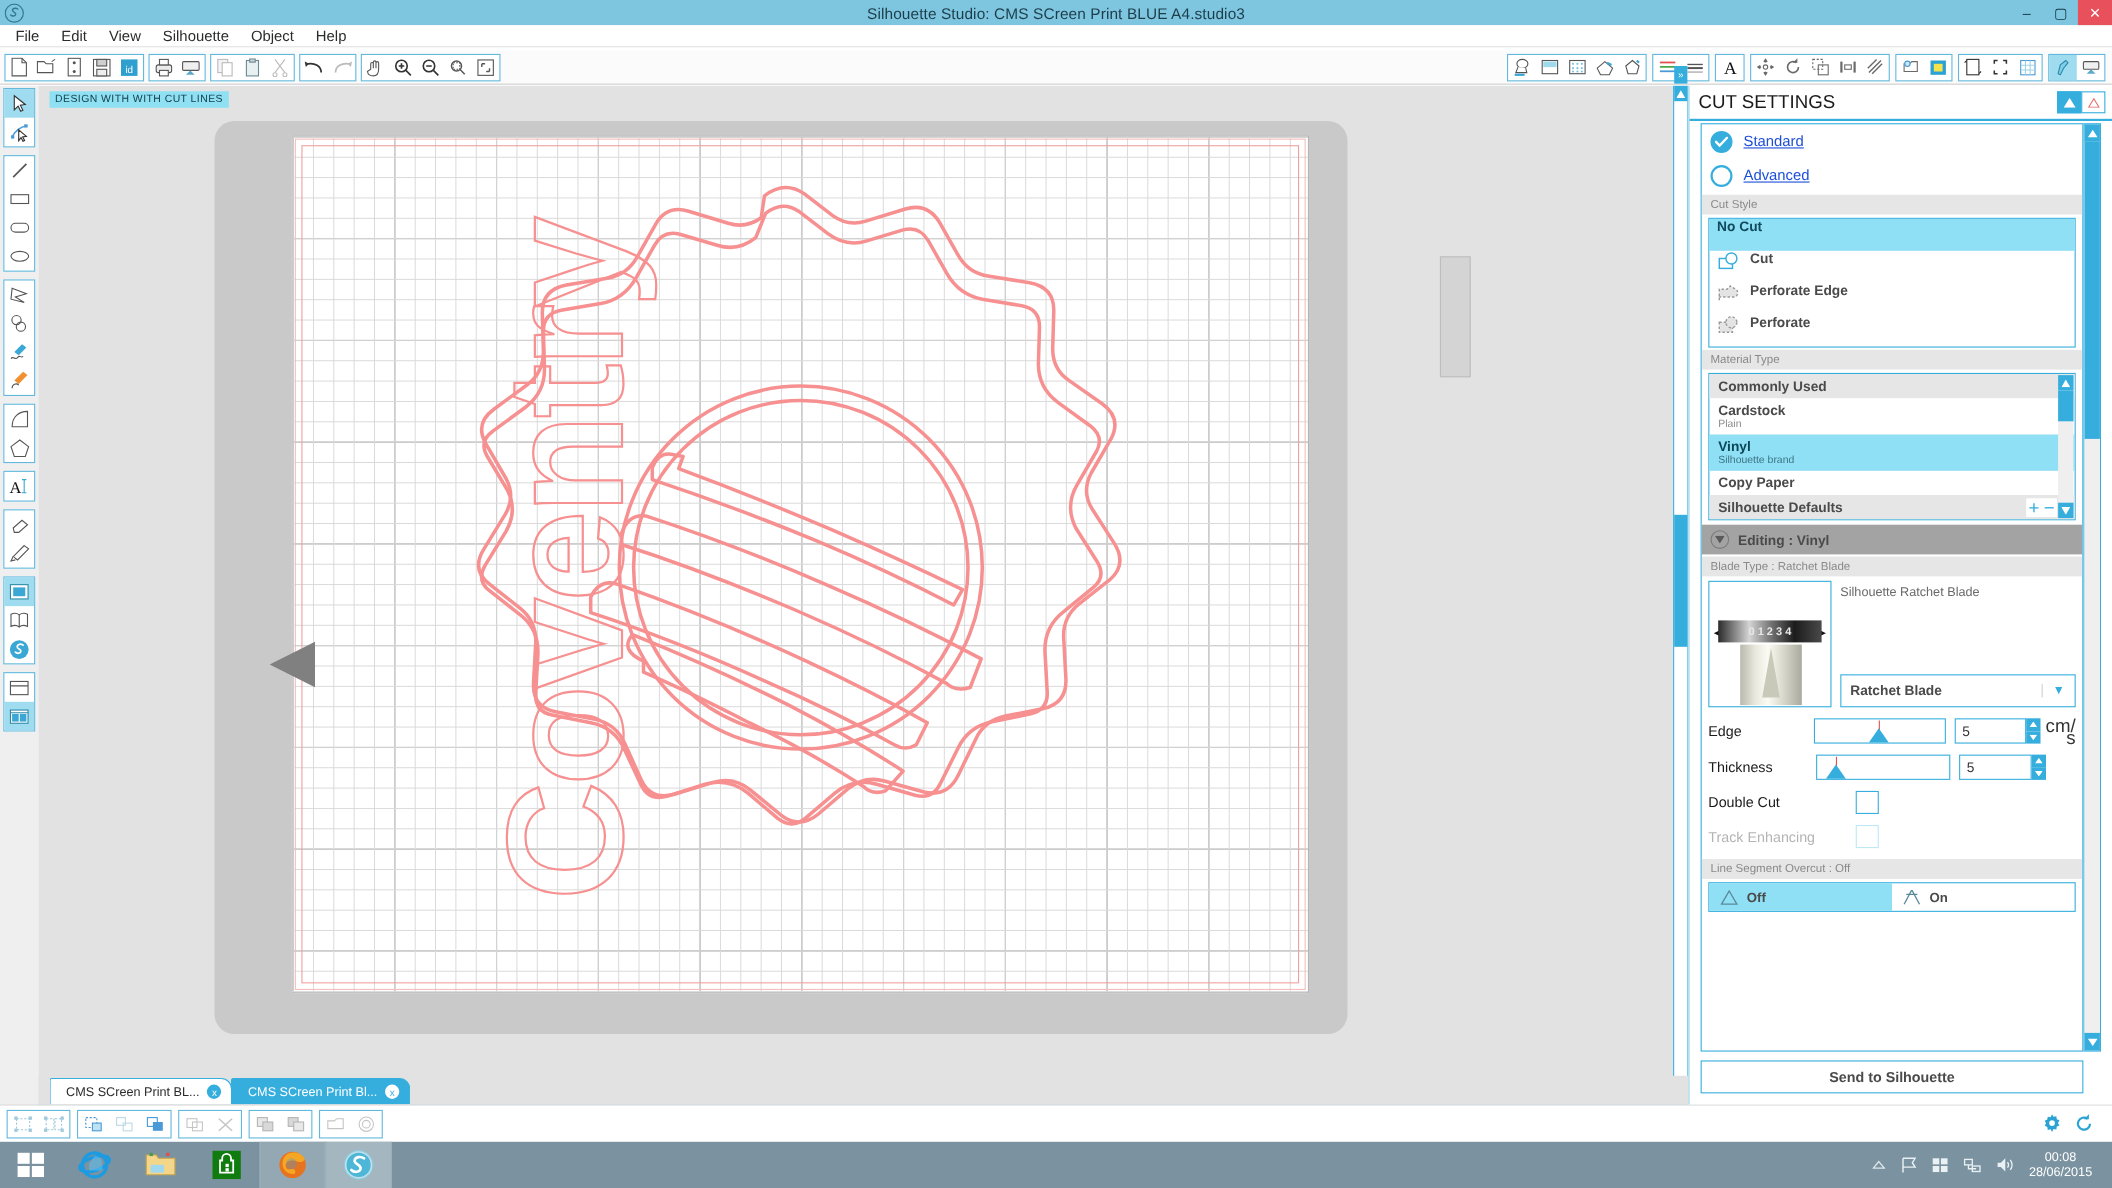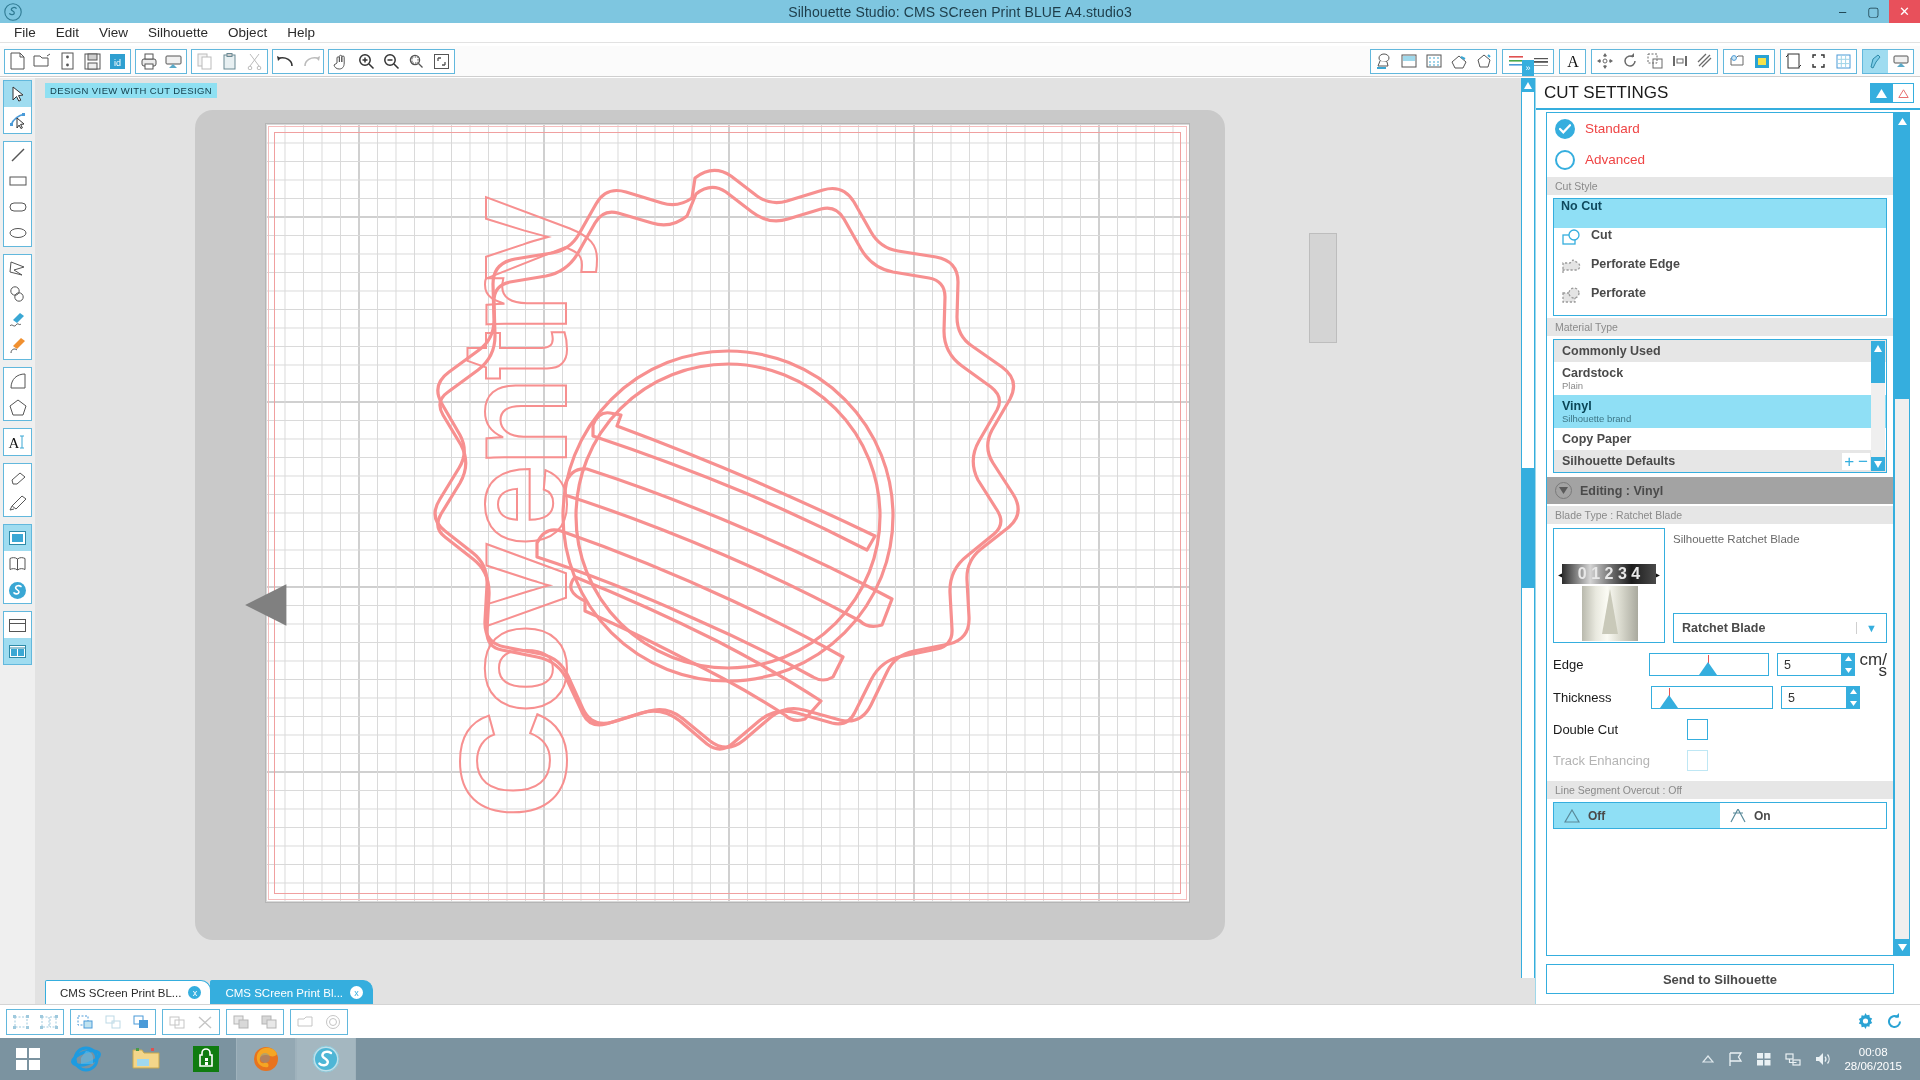--- a/index.html
+++ b/index.html
@@ -203,21 +203,21 @@
   .panel-vscroll .pv-up { top: 0; } .panel-vscroll .pv-down { bottom: 0; }
   .panel-vscroll .pv-track { position: absolute; left: 0; width: 14px; top: 16px; bottom: 16px; background: #efefef; }
   .panel-vscroll .pv-thumb { position: absolute; left: 0; width: 14px; top: 16px; height: 270px; background: #35aede; }
 
   .radio-row { display: flex; align-items: center; gap: 10px; height: 31px; padding-left: 8px; }
   .radio-circle {
     width: 20px; height: 20px; border-radius: 50%; border: 2px solid #35aede;
     display: flex; align-items: center; justify-content: center; background: #fff;
   }
   .radio-circle.checked { background: #35aede; border-color: #35aede; }
-  .radio-label { font-size: 13.5px; color: #ef4444; }
+  .radio-label { font-size: 13.5px; color: #1d4ed8; text-decoration: underline; }
 
   .section-head {
     background: #e6e6e6; color: #8a8a8a; font-size: 10.5px;
     padding: 3px 8px; margin: 2px 0 0 0;
   }
   .cutstyle-list { margin: 3px 6px 0 6px; border: 1px solid #35aede; }
   .cutstyle-row {
     display: flex; align-items: flex-start; gap: 9px; height: 29px; padding-left: 7px;
     font-size: 12.5px; color: #4a4a4a; font-weight: bold;
   }
@@ -242,21 +242,21 @@
   .editing-circle { width: 17px; height: 17px; border-radius: 50%; border: 1.5px solid #7a7a7a;
       display:flex; align-items:center; justify-content:center; }
   .editing-label { font-size: 12.5px; font-weight: bold; color: #4a4a4a; }
 
   .blade-area { display: flex; gap: 8px; margin: 4px 6px 0 6px; }
   .blade-img { width: 112px; height: 115px; border: 1px solid #35aede; position: relative; background:#fff; }
   .blade-dial {
     position: absolute; top: 35px; left: 8px; right: 8px; height: 20px;
     background: linear-gradient(to right,#2b2b2b 0%,#6f6f6f 12%,#d4d4d4 30%,#6f6f6f 52%,#1c1c1c 74%,#4a4a4a 100%);
     display: flex; align-items: center; justify-content: center; gap: 4px;
-    font-size: 16px; color: #e8e8e8; font-weight: bold;
+    font-size: 10px; color: #e8e8e8; font-weight: bold;
   }
   .blade-shaft {
     position: absolute; top: 57px; left: 28px; width: 56px; height: 55px;
     background: linear-gradient(to right,#b9b9ad 0%,#e9e9df 25%,#fbfbf4 45%,#d8d8cc 70%,#a9a99e 100%);
   }
   .blade-tri { position: absolute; top: 60px; left: 48px; width: 0; height: 0;
       border-left: 8px solid transparent; border-right: 8px solid transparent; border-bottom: 45px solid #c9c9b9; }
   .dial-arrow { position: absolute; top: 40px; font-size: 10px; color: #111; }
   .blade-right { flex: 1; position: relative; }
   .blade-name { font-size: 11.5px; color: #6a6a6a; padding-top: 5px; }
@@ -739,21 +739,21 @@
             <rect x="1.5" y="1.5" width="16" height="12" fill="#fff" stroke="#2d8aa8"></rect>
             <rect x="3" y="5" width="6" height="7" fill="#3aa7d4"></rect>
             <rect x="10" y="5" width="6" height="7" fill="#3aa7d4"></rect>
             <path d="M1.5 4h16" stroke="#2d8aa8"></path>
           </svg>
       </div>
     </div>
   </div>
 
   <div class="canvas-area">
-    <div class="designview-label">DESIGN VIEW WITH CUT DESIGN</div>
+    <div class="designview-label">DESIGN WITH WITH CUT LINES</div>
 
     <div class="mat-shadow"></div>
     <div class="mat-right-tab"></div>
 
     <div class="page-white">
       <div class="page-grid"></div>
       <div class="page-redline"></div>
       <div class="page-redline2"></div>
     </div>
 

